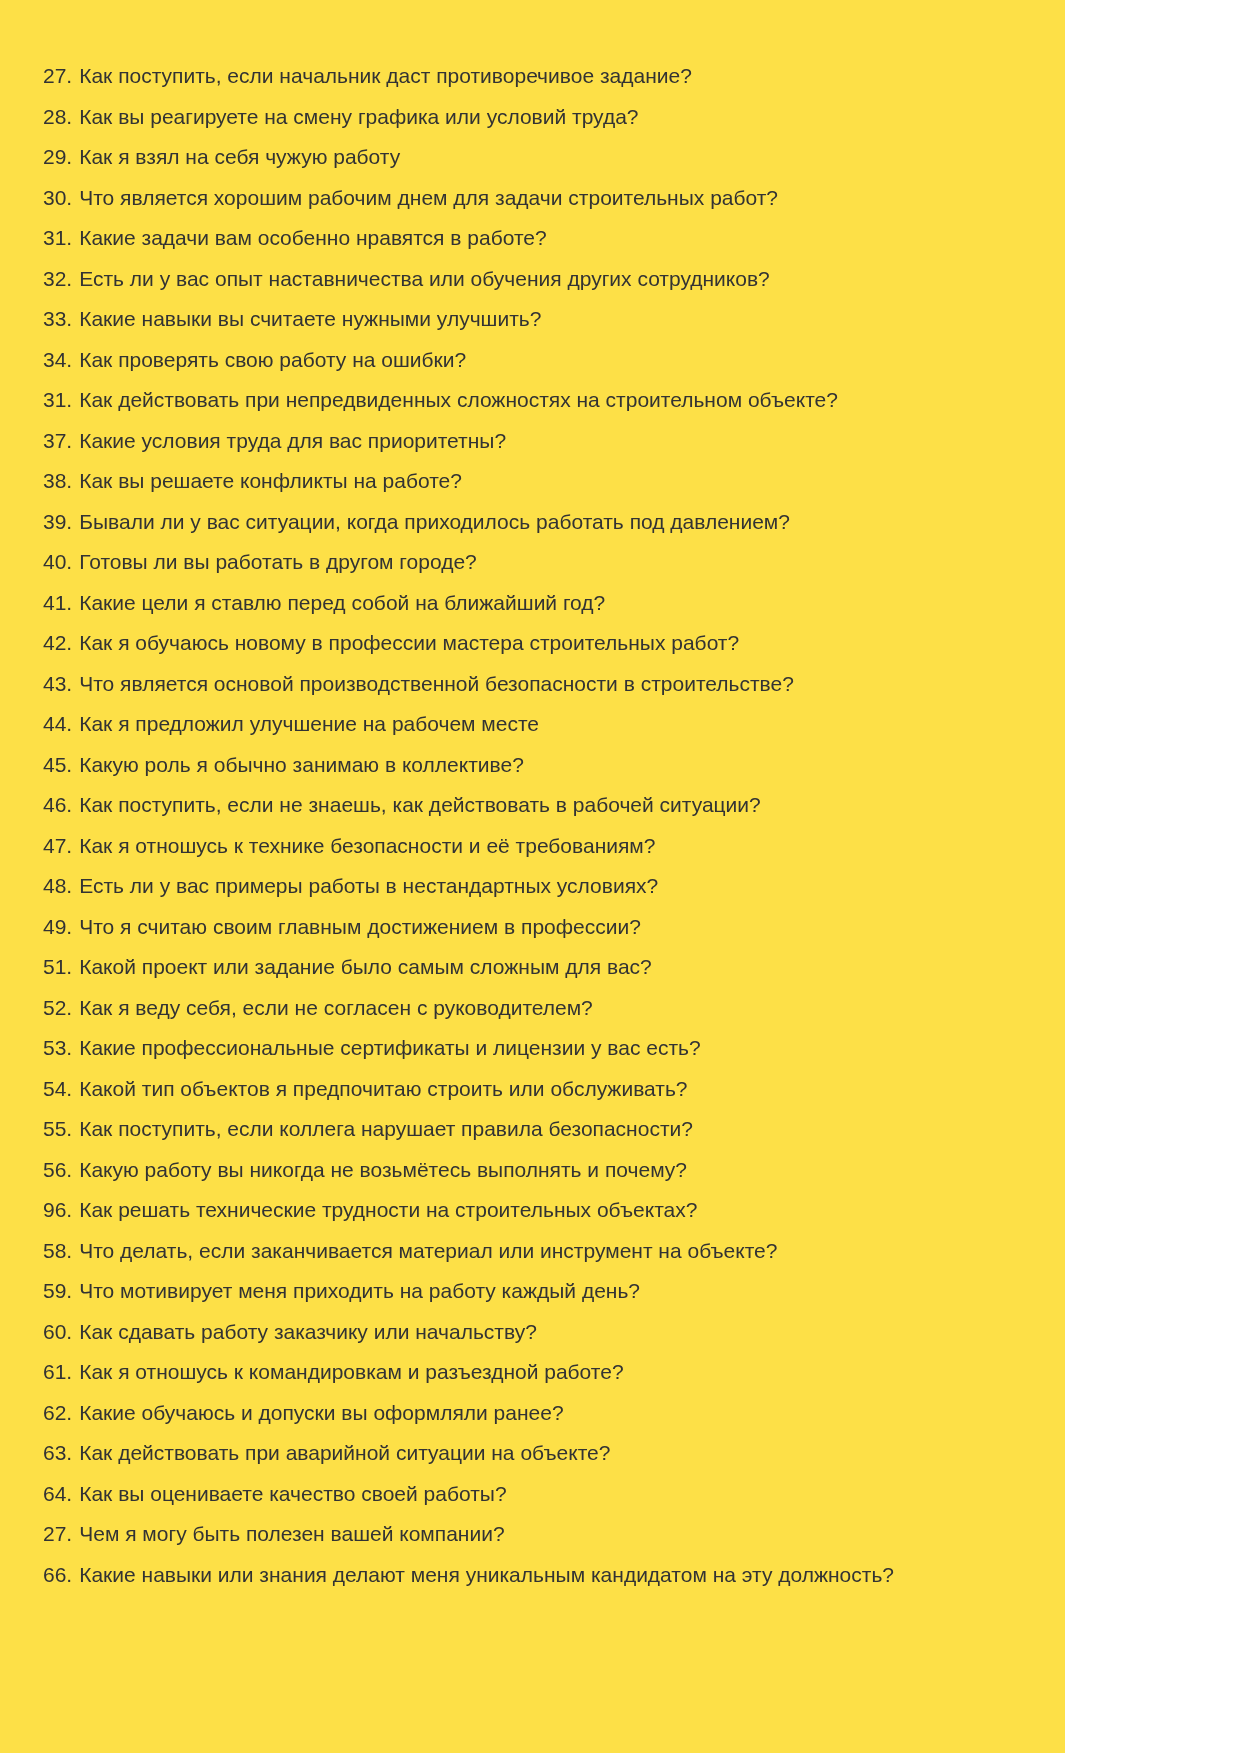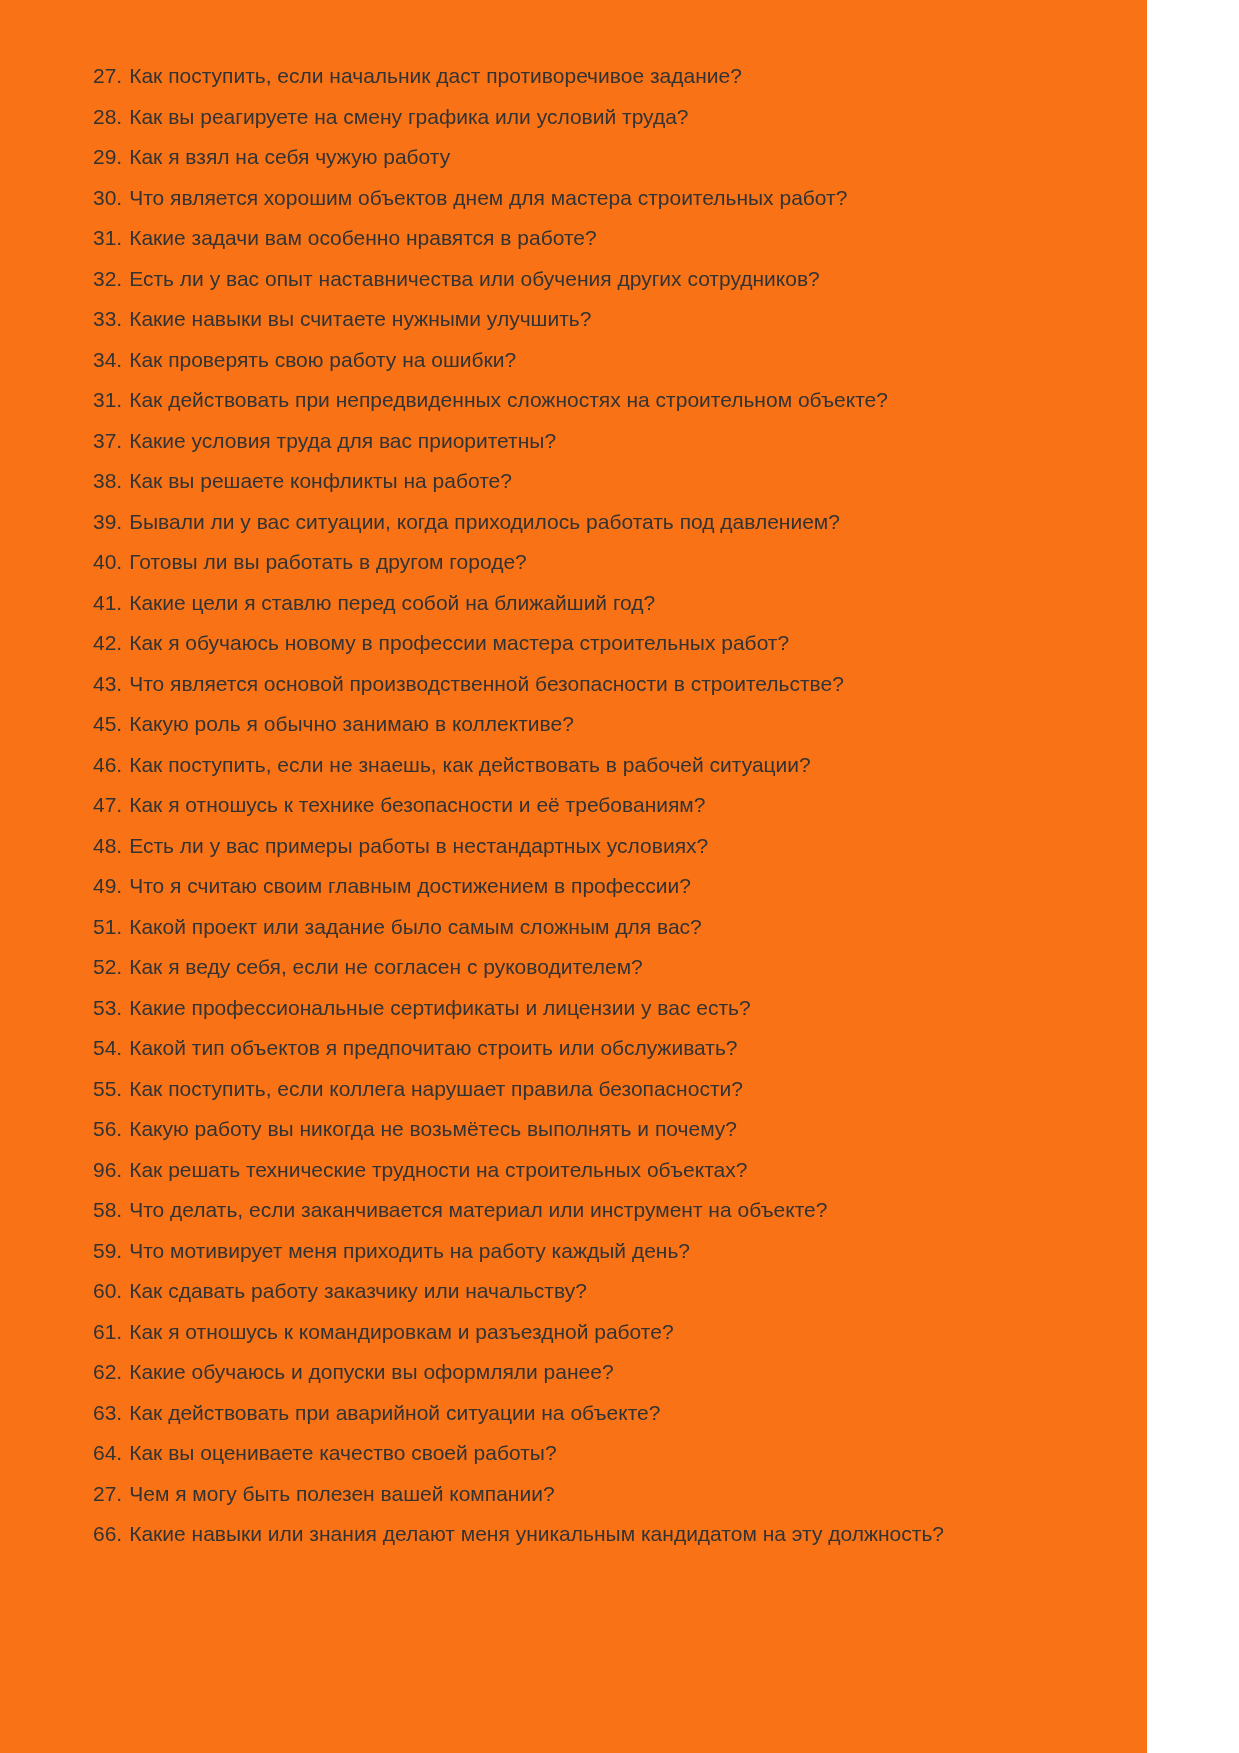--- a/index.html
+++ b/index.html
@@ -8,57 +8,58 @@
   }
   body {
     width: 1239px;
     height: 1753px;
     background: #ffffff;
     font-family: "Liberation Sans", "DejaVu Sans", sans-serif;
     overflow: hidden;
   }
   .page {
     box-sizing: border-box;
-    width: 1147px;
+    width: 1065px;
     height: 1753px;
-    padding: 56px 60px 0 93px;
-    background: #f97316;
+    padding: 56px 60px 0 43px;
+    background: #fde047;
   }
   .question-line {
     font-size: 21px;
     line-height: 40.5px;
     color: #333333;
     white-space: nowrap;
     font-weight: 400;
   }
   .q-num {
     margin-right: 7px;
   }
 </style>
 </head>
 <body>
 
 <div class="page">
   <div>
       <div class="question-line"><span class="q-num">27.</span><span class="q-text">Как поступить, если начальник даст противоречивое задание?</span></div>
       <div class="question-line"><span class="q-num">28.</span><span class="q-text">Как вы реагируете на смену графика или условий труда?</span></div>
       <div class="question-line"><span class="q-num">29.</span><span class="q-text">Как я взял на себя чужую работу</span></div>
-      <div class="question-line"><span class="q-num">30.</span><span class="q-text">Что является хорошим объектов днем для мастера строительных работ?</span></div>
+      <div class="question-line"><span class="q-num">30.</span><span class="q-text">Что является хорошим рабочим днем для задачи строительных работ?</span></div>
       <div class="question-line"><span class="q-num">31.</span><span class="q-text">Какие задачи вам особенно нравятся в работе?</span></div>
       <div class="question-line"><span class="q-num">32.</span><span class="q-text">Есть ли у вас опыт наставничества или обучения других сотрудников?</span></div>
       <div class="question-line"><span class="q-num">33.</span><span class="q-text">Какие навыки вы считаете нужными улучшить?</span></div>
       <div class="question-line"><span class="q-num">34.</span><span class="q-text">Как проверять свою работу на ошибки?</span></div>
       <div class="question-line"><span class="q-num">31.</span><span class="q-text">Как действовать при непредвиденных сложностях на строительном объекте?</span></div>
       <div class="question-line"><span class="q-num">37.</span><span class="q-text">Какие условия труда для вас приоритетны?</span></div>
       <div class="question-line"><span class="q-num">38.</span><span class="q-text">Как вы решаете конфликты на работе?</span></div>
       <div class="question-line"><span class="q-num">39.</span><span class="q-text">Бывали ли у вас ситуации, когда приходилось работать под давлением?</span></div>
       <div class="question-line"><span class="q-num">40.</span><span class="q-text">Готовы ли вы работать в другом городе?</span></div>
       <div class="question-line"><span class="q-num">41.</span><span class="q-text">Какие цели я ставлю перед собой на ближайший год?</span></div>
       <div class="question-line"><span class="q-num">42.</span><span class="q-text">Как я обучаюсь новому в профессии мастера строительных работ?</span></div>
       <div class="question-line"><span class="q-num">43.</span><span class="q-text">Что является основой производственной безопасности в строительстве?</span></div>
+      <div class="question-line"><span class="q-num">44.</span><span class="q-text">Как я предложил улучшение на рабочем месте</span></div>
       <div class="question-line"><span class="q-num">45.</span><span class="q-text">Какую роль я обычно занимаю в коллективе?</span></div>
       <div class="question-line"><span class="q-num">46.</span><span class="q-text">Как поступить, если не знаешь, как действовать в рабочей ситуации?</span></div>
       <div class="question-line"><span class="q-num">47.</span><span class="q-text">Как я отношусь к технике безопасности и её требованиям?</span></div>
       <div class="question-line"><span class="q-num">48.</span><span class="q-text">Есть ли у вас примеры работы в нестандартных условиях?</span></div>
       <div class="question-line"><span class="q-num">49.</span><span class="q-text">Что я считаю своим главным достижением в профессии?</span></div>
       <div class="question-line"><span class="q-num">51.</span><span class="q-text">Какой проект или задание было самым сложным для вас?</span></div>
       <div class="question-line"><span class="q-num">52.</span><span class="q-text">Как я веду себя, если не согласен с руководителем?</span></div>
       <div class="question-line"><span class="q-num">53.</span><span class="q-text">Какие профессиональные сертификаты и лицензии у вас есть?</span></div>
       <div class="question-line"><span class="q-num">54.</span><span class="q-text">Какой тип объектов я предпочитаю строить или обслуживать?</span></div>
       <div class="question-line"><span class="q-num">55.</span><span class="q-text">Как поступить, если коллега нарушает правила безопасности?</span></div>

